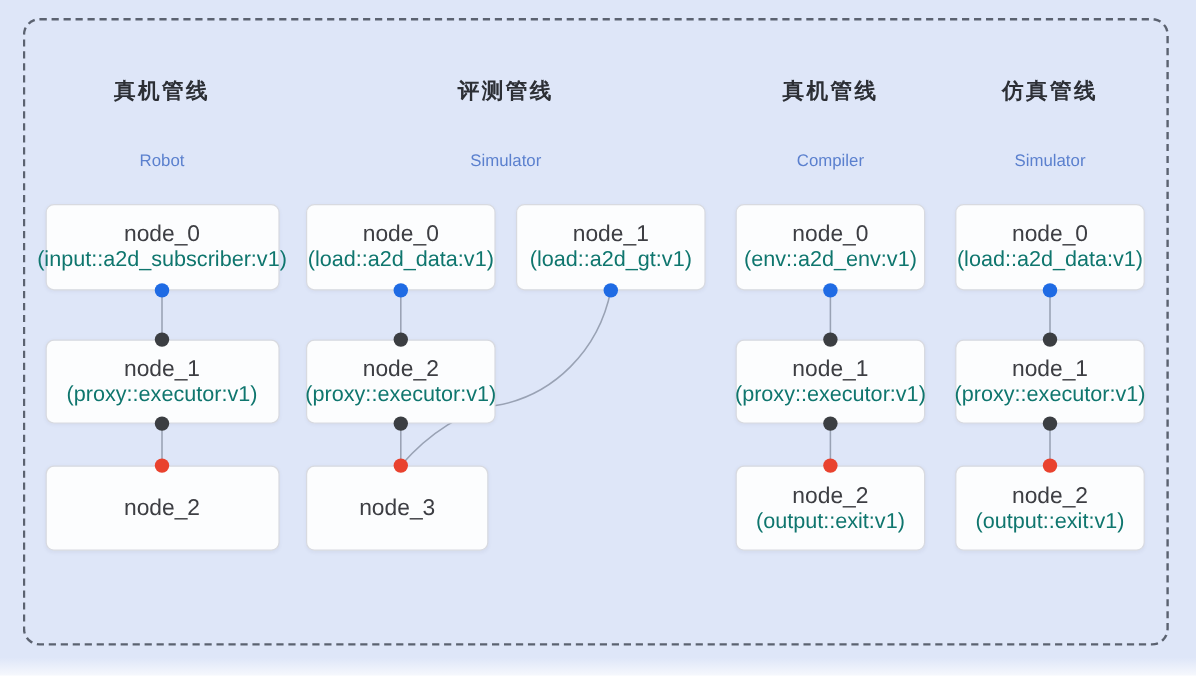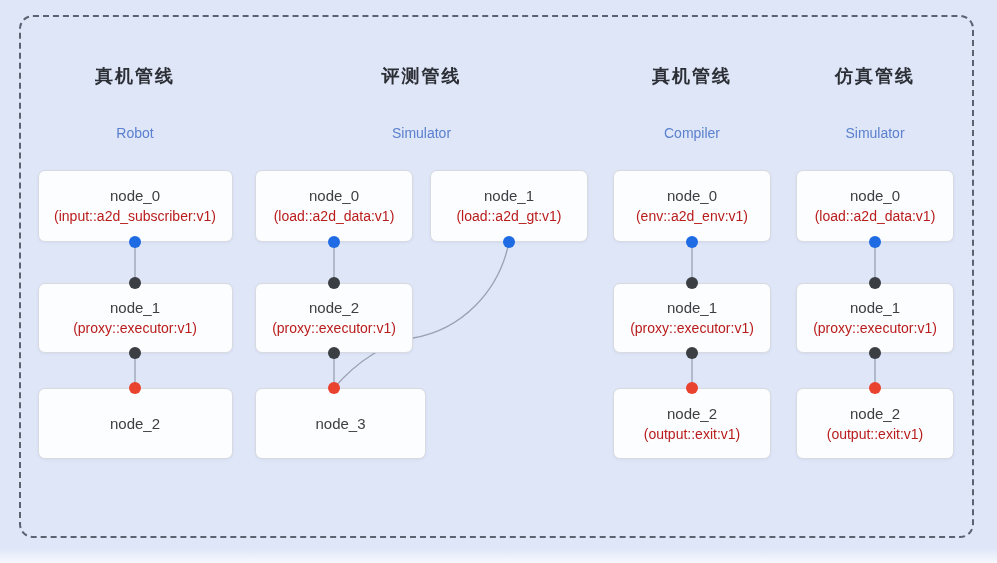--- a/index.html
+++ b/index.html
@@ -20,22 +20,22 @@
   .en-title {
     position:absolute; transform:translateX(-50%); z-index:2;
     font-size:14px; color:#5b80ce; white-space:nowrap;
   }
   .node-box {
     position:absolute; box-sizing:border-box; z-index:2;
     background:#fcfdfe; border:1px solid #d8dae0; border-radius:7px;
     box-shadow:0 1px 3px rgba(60,70,110,0.06);
     display:flex; flex-direction:column; align-items:center; justify-content:center;
   }
-  .node-name { font-size:15px; line-height:21px; color:#3d3e43; white-space:nowrap; }
-  .node-type { font-size:14px;   line-height:21px; color:#b91c1c; white-space:nowrap; }
+  .node-name { font-size:19px; line-height:21px; color:#3d3e43; white-space:nowrap; }
+  .node-type { font-size:18px;   line-height:21px; color:#0f766e; white-space:nowrap; }
   .port {
     position:absolute; width:12px; height:12px; border-radius:50%;
     transform:translate(-50%,-50%); z-index:3;
   }
 </style>
 </head>
 <body>
 
 <div class="stage">
   <div class="frame" style="border-color: rgb(91, 98, 112);"></div>
@@ -74,21 +74,21 @@
       <div class="node-type">(load::a2d_data:v1)</div>
     </div>
     <div class="node-box" style="left: 430px; top: 170px; width: 158px; height: 72px; background: rgb(252, 253, 254); border-color: rgb(216, 218, 224);">
       <div class="node-name">node_1</div>
       <div class="node-type">(load::a2d_gt:v1)</div>
     </div>
     <div class="node-box" style="left: 255px; top: 283px; width: 158px; height: 70px; background: rgb(252, 253, 254); border-color: rgb(216, 218, 224);">
       <div class="node-name">node_2</div>
       <div class="node-type">(proxy::executor:v1)</div>
     </div>
-    <div class="node-box" style="left: 255px; top: 388px; width: 171px; height: 71px; background: rgb(252, 253, 254); border-color: rgb(216, 218, 224);">
+    <div class="node-box" style="left: 255px; top: 388px; width: 152px; height: 71px; background: rgb(252, 253, 254); border-color: rgb(216, 218, 224);">
       <div class="node-name">node_3</div>
     </div>
     <div class="port" style="left: 334px; top: 242px; background: rgb(31, 107, 228);"></div>
     <div class="port" style="left: 509px; top: 242px; background: rgb(31, 107, 228);"></div>
     <div class="port" style="left: 334px; top: 283px; background: rgb(59, 62, 66);"></div>
     <div class="port" style="left: 334px; top: 353px; background: rgb(59, 62, 66);"></div>
     <div class="port" style="left: 334px; top: 388px; background: rgb(233, 66, 46);"></div>
     <div class="zh-title" style="left: 692px; top: 64px; color: rgb(44, 47, 53);">真机管线</div>
     <div class="en-title" style="left: 692px; top: 125px; color: rgb(91, 128, 206);">Compiler</div>
     <div class="node-box" style="left: 613px; top: 170px; width: 158px; height: 72px; background: rgb(252, 253, 254); border-color: rgb(216, 218, 224);">

